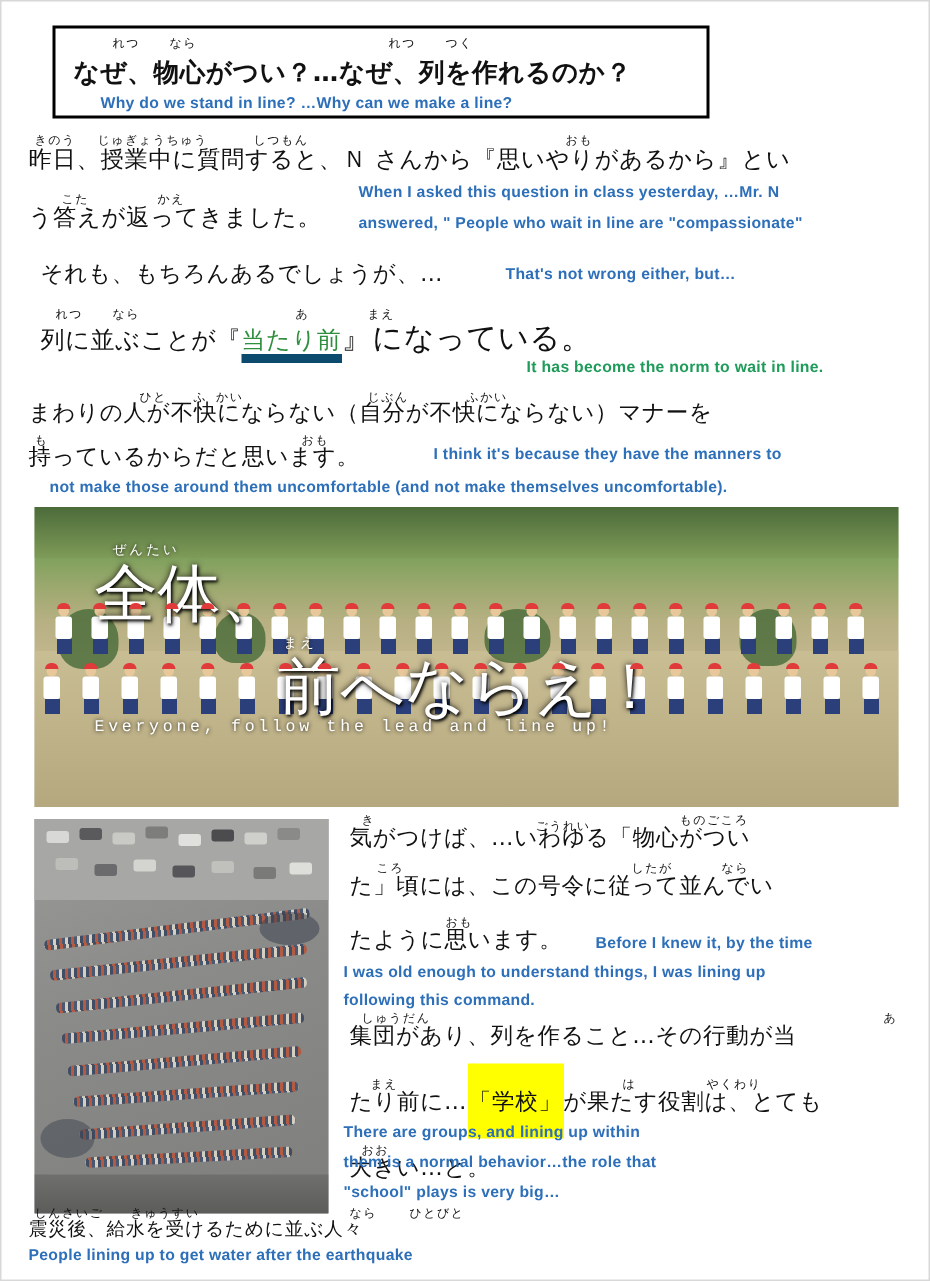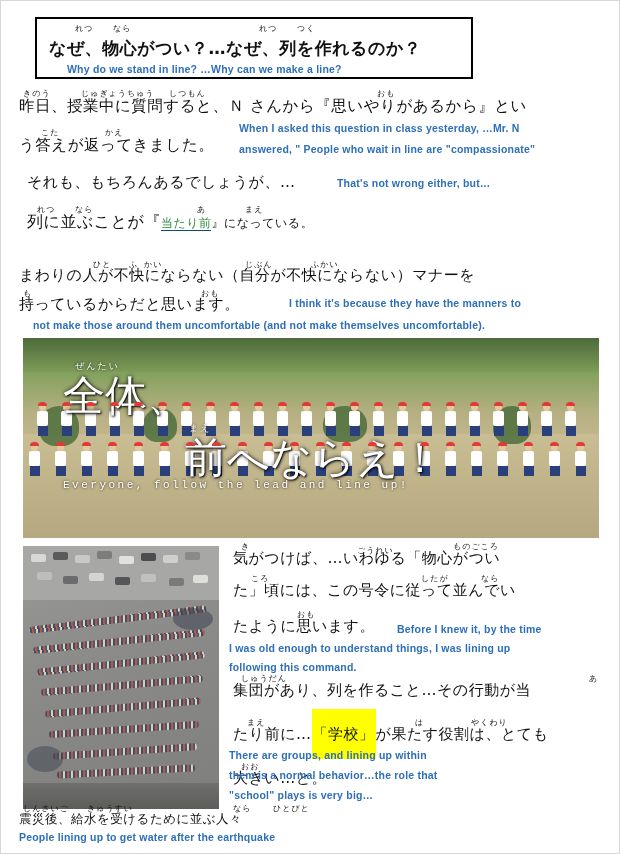--- a/index.html
+++ b/index.html
@@ -208,42 +208,43 @@
   <div class="title-box">
     <div class="jp title-jp">なぜ、物心がつい？…なぜ、列を作れるのか？</div>
     <div class="en title-en">Why do we stand in line? …Why can we make a line?</div>
   </div>
   <div class="ruby abs" style="left:74px; top:22px;">れつ</div>
   <div class="ruby abs" style="left:112px; top:22px;">なら</div>
   <div class="ruby abs" style="left:258px; top:22px;">れつ</div>
   <div class="ruby abs" style="left:296px; top:22px;">つく</div>
 
   <div class="ruby abs" style="left:22px; top:87px;">きのう</div>
-  <div class="ruby abs" style="left:80px; top:87px;text-align:center;">じゅぎょうちゅう</div>
+  <div class="ruby abs" style="left:64px; top:87px;text-align:center;">じゅぎょうちゅう</div>
   <div class="ruby abs" style="left:168px; top:87px;">しつもん</div>
   <div class="ruby abs" style="left:376px; top:87px;">おも</div>
   <div class="jp abs b1" style="left:18px; top:95px;">昨日、授業中に質問すると、Ｎ さんから『思いやりがあるから』とい</div>
 
   <div class="ruby abs" style="left:40px; top:126px;">こた</div>
   <div class="ruby abs" style="left:104px; top:126px;">かえ</div>
   <div class="jp abs b1" style="left:18px; top:134px;">う答えが返ってきました。</div>
 
   <div class="en abs" style="left:238px; top:121px;">When I asked this question in class yesterday, …Mr. N</div>
   <div class="en abs" style="left:238px; top:142px;">answered, " People who wait in line are "compassionate"</div>
 
   <div class="jp abs b2" style="left:26px; top:172px;">それも、もちろんあるでしょうが、…</div>
   <div class="en abs" style="left:336px; top:176px;">That's not wrong either, but…</div>
 
   <div class="ruby abs" style="left:36px; top:203px;">れつ</div>
   <div class="ruby abs" style="left:74px; top:203px;">なら</div>
   <div class="ruby abs" style="left:196px; top:203px;">あ</div>
   <div class="ruby abs" style="left:244px; top:203px;">まえ</div>
   <div class="abs" style="left:26px; top:211px; white-space:nowrap;">
-    <span class="jp" style="font-size:16px;">列に並ぶことが『</span><span class="jp" style="font-size:12px; color:#2f8f3e; border-bottom:1px solid #0c4a6e;">当たり前</span><span class="jp" style="font-size:12px;">』になっている。</span>
+    <span class="jp" style="font-size:16px;">列に並ぶことが『</span><span class="jp" style="font-size:16px; color:#2f8f3e; border-bottom:6px solid #0c4a6e;">当たり前</span><span class="jp" style="font-size:20px;">』になっている。</span>
   </div>
+  <div class="en abs" style="left:350px; top:238px; color:#1f9b5a;">It has become the norm to wait in line.</div>
 
   <div class="ruby abs" style="left:92px; top:258px;">ひと</div>
   <div class="ruby abs" style="left:128px; top:258px;">ふ かい</div>
   <div class="ruby abs" style="left:244px; top:258px;">じぶん</div>
   <div class="ruby abs" style="left:310px; top:258px;">ふかい</div>
   <div class="jp abs b1" style="left:18px; top:265px; font-size:15px;">まわりの人が不快にならない（自分が不快にならない）マナーを</div>
 
   <div class="ruby abs" style="left:22px; top:287px;">も</div>
   <div class="ruby abs" style="left:200px; top:287px;">おも</div>
   <div class="jp abs b1" style="left:18px; top:294px; font-size:15px;">持っているからだと思います。</div>

